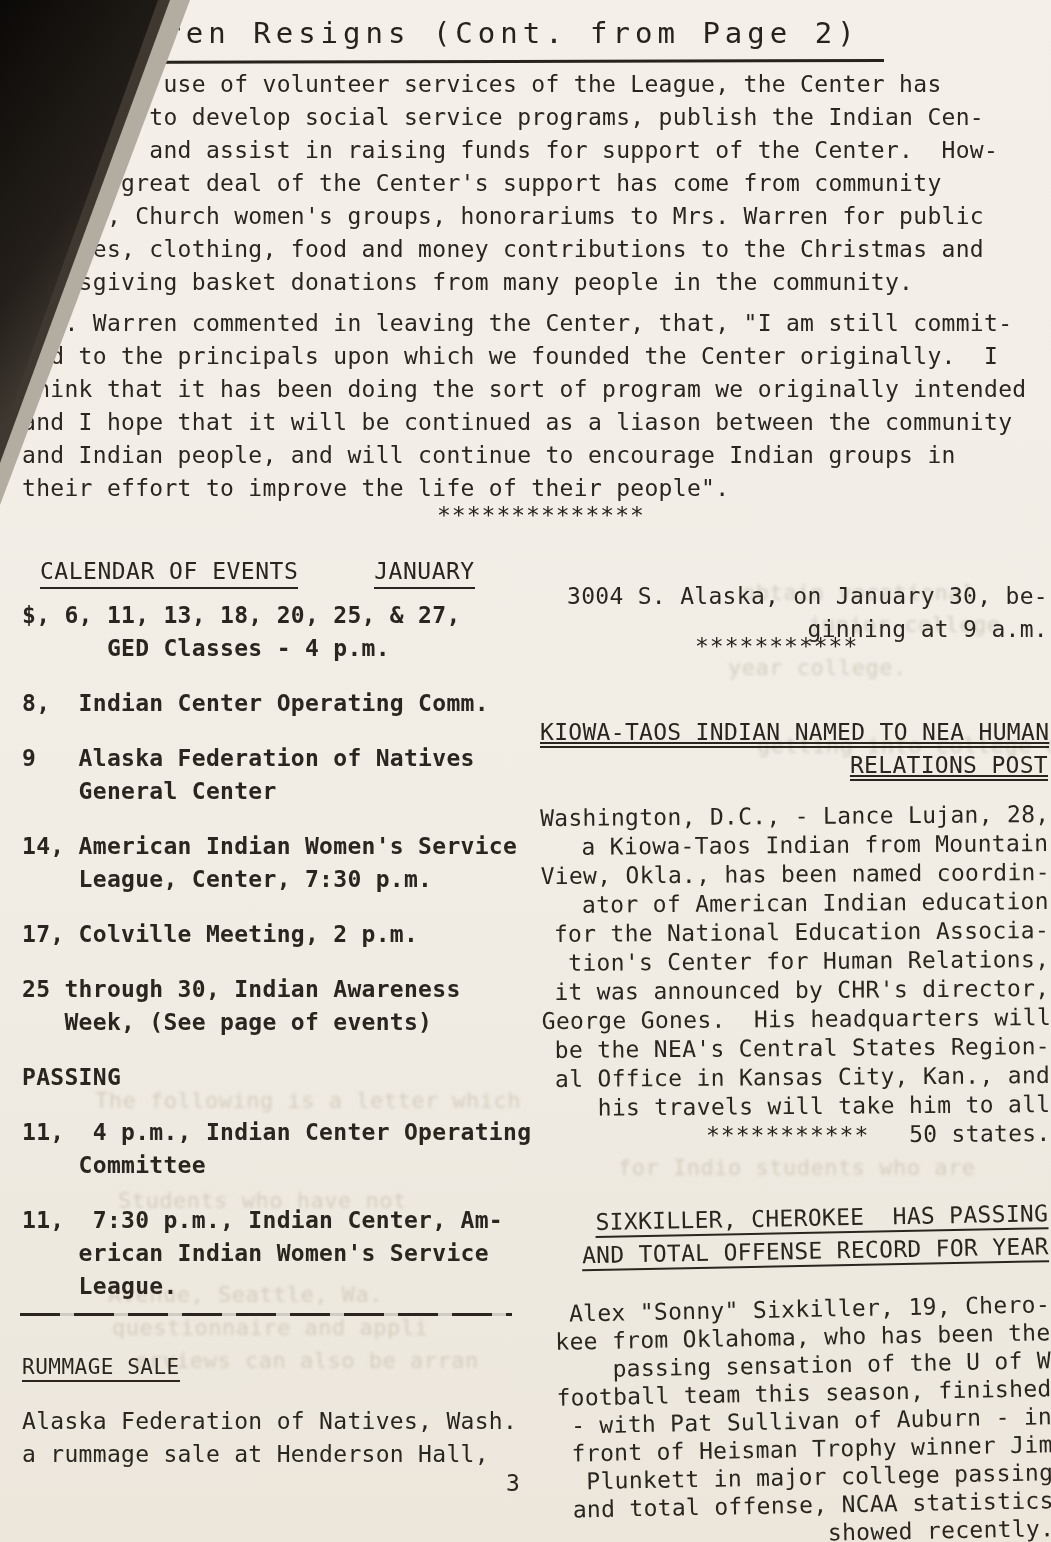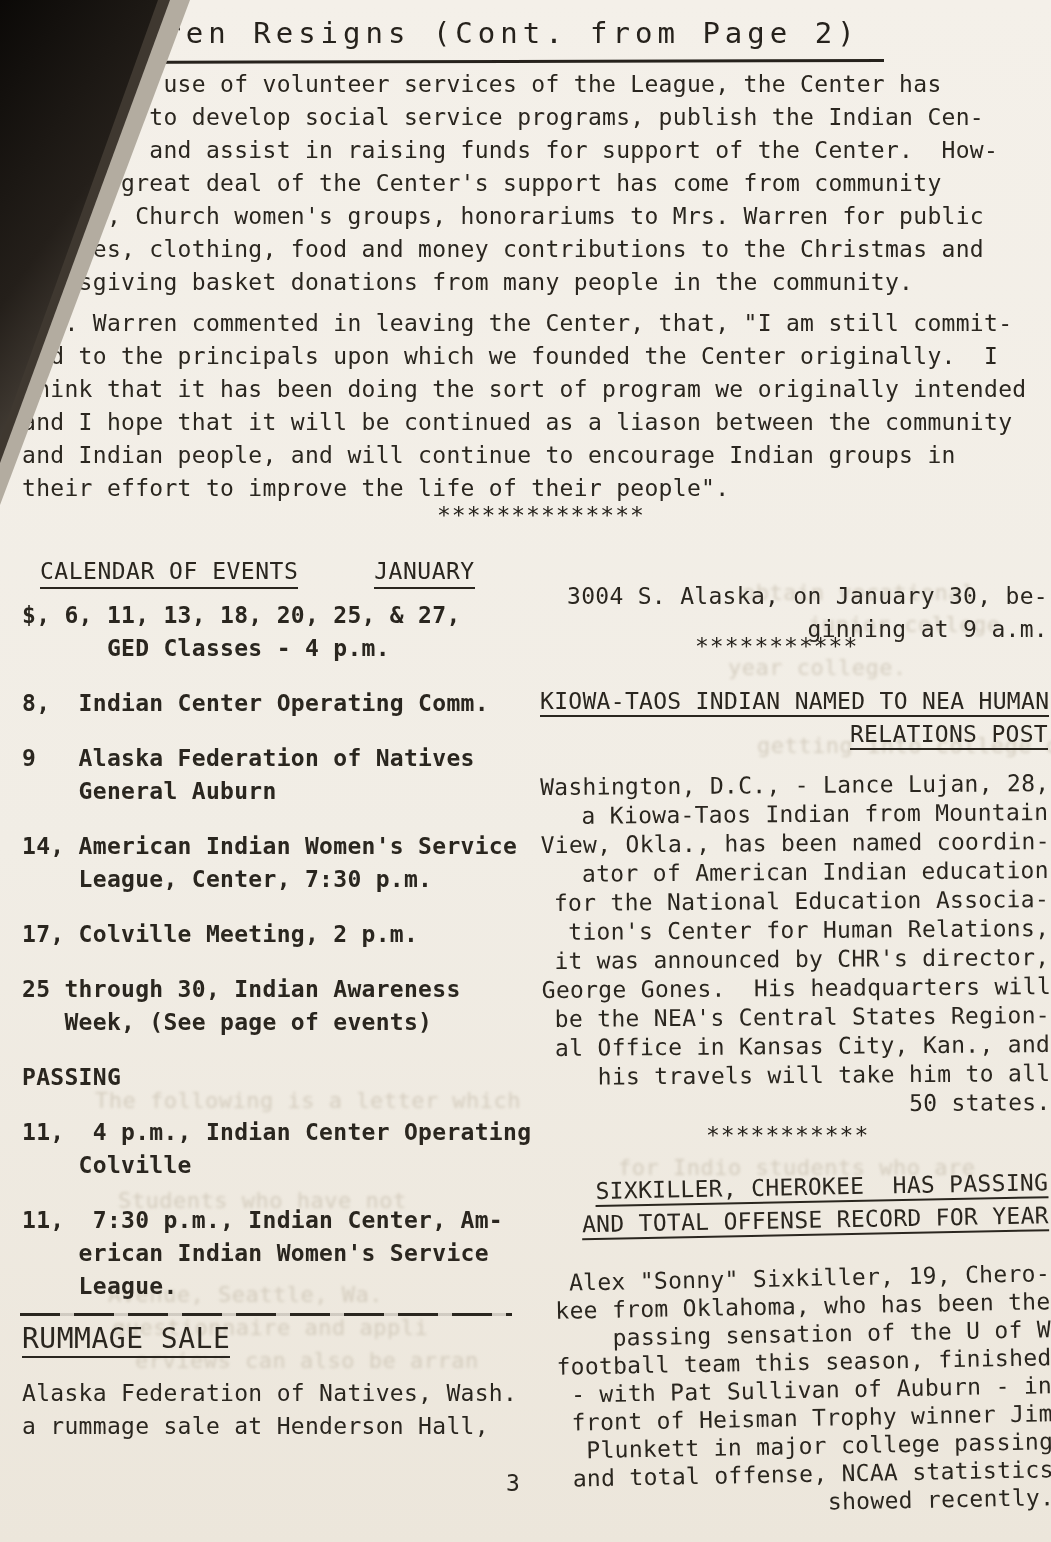--- a/index.html
+++ b/index.html
@@ -29,23 +29,23 @@
   .intro{position:absolute;left:22px;top:68px;width:1010px;}
   .pgap{height:8px;}
   .sep{position:absolute;font-size:23px;letter-spacing:1px;white-space:pre;color:#26221c;}
   .col-left{position:absolute;left:22px;top:556px;width:505px;}
   .col-right{position:absolute;left:540px;top:580px;width:508px;text-align:right;}
   .cal-head{display:flex;height:33px;line-height:30px;font-size:23px;letter-spacing:0.5px;margin-left:18px;}
   .u{border-bottom:2.5px solid #2a261f;padding-bottom:1px;white-space:pre;}
   .events{margin-top:10px;font-weight:bold;}
   .dash-rule{margin-top:10px;margin-left:-2px;width:492px;height:3px;
     background:repeating-linear-gradient(90deg,#2a261f 0 40px,rgba(42,38,31,0.15) 40px 54px);}
-  .sub-head{margin-top:8px;height:33px;line-height:30px;font-size:28px;letter-spacing:0.5px;}
+  .sub-head{margin-top:36px;height:33px;line-height:30px;font-size:21px;letter-spacing:0.5px;}
   .rummage-body{margin-top:20px;}
-  .k-head{margin-top:40px;}
+  .k-head{margin-top:71px;text-decoration:underline;}
   .k-head .line{height:33px;line-height:30px;}
   .k-body{margin-top:21px;transform:rotate(-0.45deg);transform-origin:left top;}
   .k-body .line{height:29px;line-height:29px;}
   .six{transform:rotate(-1.1deg);transform-origin:left top;}
   .six-head{margin-top:56px;}
   .six-head .line{height:33px;line-height:30px;}
   .six-body{margin-top:26px;}
   .six-body .line{height:28px;line-height:28px;}
   .pageno{position:absolute;left:506px;top:1470px;font-size:23px;}
   .ghost{position:absolute;font-size:22px;letter-spacing:0.5px;color:#c6bdac;
@@ -101,34 +101,34 @@
       <span style="width:76px;"></span>
       <span class="u">JANUARY</span>
     </div>
     <div class="events">
         <div class="line">$, 6, 11, 13, 18, 20, 25, &amp; 27,</div>
         <div class="line">      GED Classes - 4 p.m.</div>
         <div class="line"></div>
         <div class="line">8,  Indian Center Operating Comm.</div>
         <div class="line"></div>
         <div class="line">9   Alaska Federation of Natives</div>
-        <div class="line">    General Auburn</div>
+        <div class="line">    General Center</div>
         <div class="line"></div>
         <div class="line">14, American Indian Women's Service</div>
         <div class="line">    League, Center, 7:30 p.m.</div>
         <div class="line"></div>
         <div class="line">17, Colville Meeting, 2 p.m.</div>
         <div class="line"></div>
         <div class="line">25 through 30, Indian Awareness</div>
         <div class="line">   Week, (See page of events)</div>
         <div class="line"></div>
         <div class="line">PASSING</div>
         <div class="line"></div>
         <div class="line">11,  4 p.m., Indian Center Operating</div>
-        <div class="line">    Colville</div>
+        <div class="line">    Committee</div>
         <div class="line"></div>
         <div class="line">11,  7:30 p.m., Indian Center, Am-</div>
         <div class="line">    erican Indian Women's Service</div>
         <div class="line">    League.</div>
       </div>
     <div class="dash-rule"></div>
     <div class="sub-head">
       <span class="u">RUMMAGE SALE</span>
     </div>
     <div class="rummage-body">

